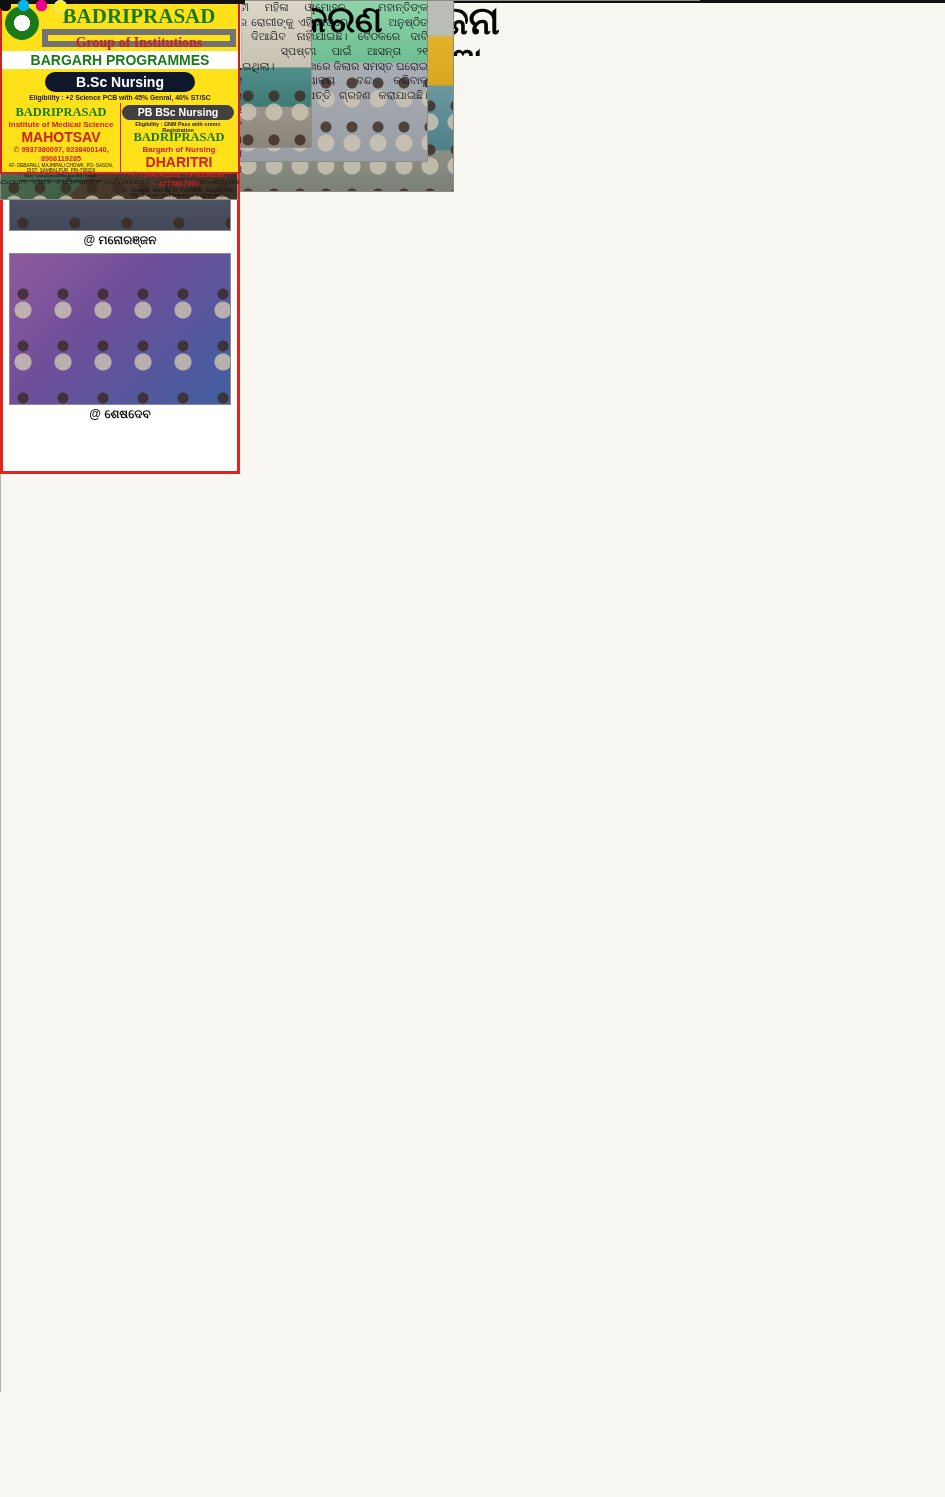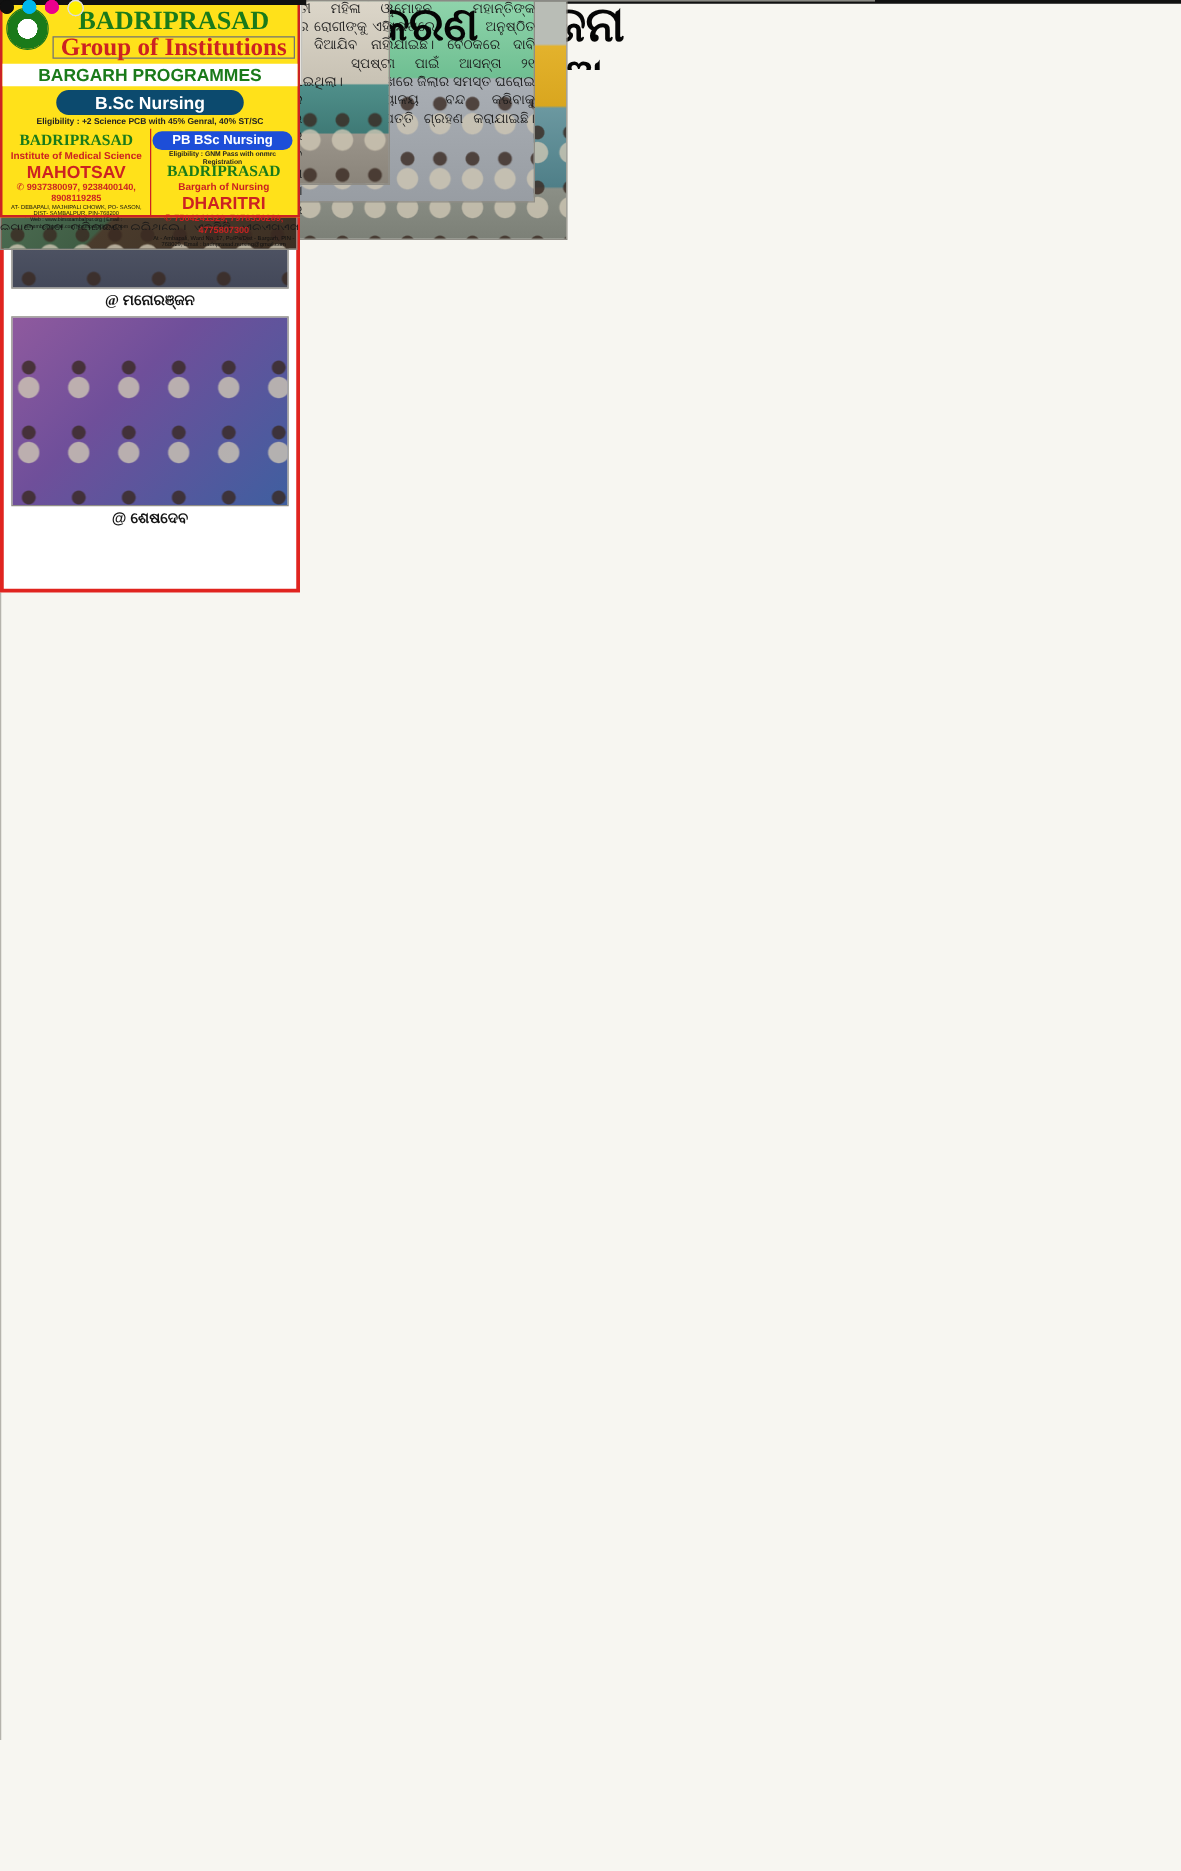--- a/index.html
+++ b/index.html
@@ -162,21 +162,21 @@
       <div class="abs" style="left:140px;top:4px;width:88px;text-align:center;">
         <div style="color:#1b5fb0;font-size:25px;font-weight:bold;font-style:italic;line-height:1;">ଧରିତ୍ରୀ</div>
         <div style="color:#d01818;font-size:5px;font-weight:bold;letter-spacing:3px;">DHARITRI</div>
       </div>
     </div>
     <div class="abs" style="left:0;top:56px;width:234px;height:24px;font-size:17.5px;font-weight:bold;text-align:center;color:#0a0a0a;">ଆମକୁ ପଠାନ୍ତୁ ଆପଣଙ୍କ ସେଲ୍ଫି</div>
     <div class="abs" style="left:6px;top:84px;width:222px;height:26px;background:#e0241f;color:#fff;font-size:17px;font-weight:bold;text-align:center;line-height:26px;">smbselfie@gmail.com</div>
     <div class="abs photo ph-selfie1" style="left:6px;top:116px;width:222px;height:112px;">
       <div class="crowd" style="height:70%;background-size:52px 60px;"></div>
     </div>
-    <div class="abs cap" style="left:6px;top:230px;width:222px;height:16px;font-size:12px;font-family:Liberation Serif, serif;">@ ମନୋରଞ୍ଜନ</div>
+    <div class="abs cap" style="left:6px;top:230px;width:222px;height:16px;font-size:12px;">@ ମନୋରଞ୍ଜନ</div>
     <div class="abs photo ph-selfie2" style="left:6px;top:250px;width:222px;height:152px;">
       <div class="crowd" style="height:80%;background-size:40px 52px;"></div>
     </div>
     <div class="abs cap" style="left:6px;top:404px;width:222px;height:16px;font-size:12px;">@ ଶେଷଦେବ</div>
   </div>
 
   <div class="abs hl" style="left:703;top:562;width:242px;height:34px;font-size:25px;text-align:center;">ଅମଲା ଦିବସରେ ଚାରା ରୋପଣ</div>
   <div class="abs photo ph-amla" style="left:705;top:598;width:238px;height:102px;">
     <div class="crowd" style="height:60%;"></div>
     <div class="banner" style="left:86px;top:38px;width:66px;height:34px;background:#2a8a3a;font-size:9px;line-height:1.2;padding-top:4px;border:1px solid #eee;">ଅମଲା ଦିବସ</div>
@@ -193,25 +193,25 @@
   </div>
   <div class="abs cap" style="left:703;top:1080;width:242px;height:16px;">ଅତିଥିଙ୍କ ଦ୍ୱାରା ବୃକ୍ଷ ରୋପଣ କରାଯାଉଛି।</div>
   <div class="abs txt" style="left:703;top:1098;width:242px;height:184px;">
     <div class="float-box">ବୌଦ୍ଧ ପଞ୍ଚାୟତ କଲେଜରେ ବନ ମହୋତ୍ସବ ପାଳିତ</div>
     <span>ବୌଦ୍ଧ,୧୬।୭(ଅଜିତ କୁମାର ବାରିକ): ବୌଦ୍ଧ ପଞ୍ଚାୟତ ମହାବିଦ୍ୟାଳୟ ପରିସରରେ ଯୁବ ରେଡକ୍ରସ ପକ୍ଷରୁ ବନ ମହୋତ୍ସବ ରବିବାର ପାଳିତ ହୋଇଯାଇଛି। କାର୍ଯ୍ୟକ୍ରମରେ ମୁଖ୍ୟଅତିଥି ଭାବେ ଅତିରିକ୍ତ ଜିଲାପାଳ ମଦନମୋହନ ପାତ୍ର ଯୋଗଦେଇ ପ୍ରଥମେ ବୃକ୍ଷ ରୋପଣ କରିବା ସହ ବୃକ୍ଷରୋପଣର ଉପକାରିତା ଉପରେ କହିଥିଲେ। ସମ୍ମାନିତ ଅତିଥି ଭାବେ ମହାବିଦ୍ୟାଳୟର ଅଧ୍ୟକ୍ଷ ପ୍ରକାଶ ଚନ୍ଦ୍ର ବେହେରା ଯୋଗ ଦେଇ ଛାତ୍ରୀଛାତ୍ରମାନଙ୍କୁ ଉତ୍ସାହିତ କରିଥିଲେ। କାର୍ଯ୍ୟକ୍ରମକୁ ଯୁବ ରେଡକ୍ରସ ସମ୍ପାଦକ ପ୍ରବୀର କୁମାର ଦାସ ପରିଚାଳନା କରିଥିଲେ। ଏନସିସି, ଏନଏସଏସ, ଯୁବ ରେଡକ୍ରସ ଓ ଇକୋକ୍ଲବ ସ୍ୱେଚ୍ଛାସେବୀମାନଙ୍କ ଦ୍ୱାରା ବୃକ୍ଷରୋପଣ କରାଯାଇଥିଲା। ଏହି ଅବସରରେ ମହାବିଦ୍ୟାଳୟ ପରିସରରେ ଚାକୁଣ୍ଡା, ବାହାଡା, ଅଁଳା, ଅର୍ଜୁନ, ଜାମୁ ଓ ନିମ ଆଦି ବୃକ୍ଷରୋପଣ କରାଯାଇଥିଲା। ଅଧ୍ୟାପକ ସଦାନନ୍ଦ ମାହୁର ଓ ଅଧ୍ୟାପିକା ବାସନ୍ତି ପ୍ରଧାନ କାର୍ଯ୍ୟକ୍ରମ ପରିଚାଳନାରେ ସହଯୋଗ କରିଥିଲେ।</span>
   </div>
 
   <div class="abs" style="left:703;top:1288;width:240px;height:174px;background:#ffe11a;border:2px solid #cc2222;">
     <div class="abs" style="left:3px;top:4px;width:34px;height:34px;border-radius:50%;background:radial-gradient(circle,#fff 35%,#1a7a1a 36% 70%,#e8a01a 71%);border:1px solid #1a7a1a;"></div>
     <div class="abs" style="left:40px;top:2px;width:194px;height:24px;color:#1a7a1a;font-family:'Liberation Serif','DejaVu Serif',serif;font-weight:bold;font-size:21px;text-align:center;">BADRIPRASAD</div>
-    <div class="abs" style="left:40px;top:27px;width:194px;height:18px;color:#cc2222;font-family:'Liberation Serif','DejaVu Serif',serif;font-weight:bold;font-size:20px;text-align:center;border:1px solid #737373;line-height:16px;box-sizing:border-box;">Group of Institutions</div>
+    <div class="abs" style="left:40px;top:27px;width:194px;height:18px;color:#cc2222;font-family:'Liberation Serif','DejaVu Serif',serif;font-weight:bold;font-size:14px;text-align:center;border:6px solid #737373;line-height:16px;box-sizing:border-box;">Group of Institutions</div>
     <div class="abs" style="left:0;top:49px;width:236px;height:18px;background:#fff;color:#1a7a1a;font-weight:bold;font-size:14px;text-align:center;line-height:18px;">BARGARH PROGRAMMES</div>
-    <div class="abs" style="left:43px;top:70px;width:150px;height:20px;background:#0c4a6e;border-radius:10px;color:#fff;font-weight:bold;font-size:14px;text-align:center;line-height:20px;">B.Sc Nursing</div>
+    <div class="abs" style="left:43px;top:70px;width:150px;height:20px;background:#0f172a;border-radius:10px;color:#fff;font-weight:bold;font-size:14px;text-align:center;line-height:20px;">B.Sc Nursing</div>
     <div class="abs" style="left:0;top:92px;width:236px;height:9px;color:#222;font-weight:bold;font-size:6.8px;text-align:center;">Eligibility : +2 Science PCB with 45% Genral, 40% ST/SC</div>
-    <div class="abs" style="left:120px;top:103px;width:112px;height:15px;background:#1d4ed8;border-radius:8px;color:#fff;font-weight:bold;font-size:10.5px;text-align:center;line-height:15px;">PB BSc Nursing</div>
+    <div class="abs" style="left:120px;top:103px;width:112px;height:15px;background:#404040;border-radius:8px;color:#fff;font-weight:bold;font-size:10.5px;text-align:center;line-height:15px;">PB BSc Nursing</div>
     <div class="abs" style="left:120px;top:119px;width:112px;height:8px;color:#222;font-weight:bold;font-size:5.4px;text-align:center;">Eligibility : GNM Pass with onmrc Registration</div>
     <div class="abs" style="left:118px;top:101px;width:1px;height:69px;background:#cc2222;"></div>
     <div class="abs" style="left:2px;top:103px;width:114px;text-align:center;">
       <div style="color:#1a7a1a;font-family:'Liberation Serif','DejaVu Serif',serif;font-weight:bold;font-size:12.5px;">BADRIPRASAD</div>
       <div style="color:#cc2222;font-weight:bold;font-size:8px;">Institute of Medical Science</div>
       <div style="color:#cc2222;font-weight:bold;font-size:14px;">MAHOTSAV</div>
       <div style="color:#cc2222;font-weight:bold;font-size:7.3px;">✆ 9937380097, 9238400140, 8908119285</div>
       <div style="color:#111;font-size:4.6px;">AT- DEBAPALI, MAJHIPALI CHOWK, PO- SASON, DIST- SAMBALPUR, PIN-768200</div>
       <div style="color:#111;font-size:4.2px;">Web : www.bimssambalpur.org | Email : bimsmbp@gmail.com | bsmbalg@gmail.com</div>
     </div>

